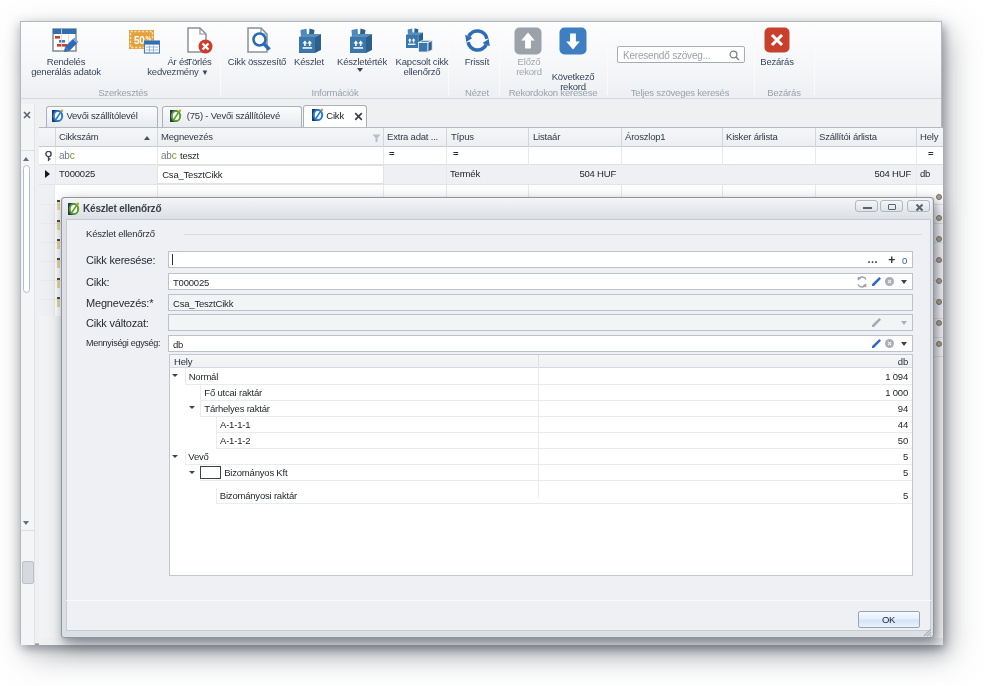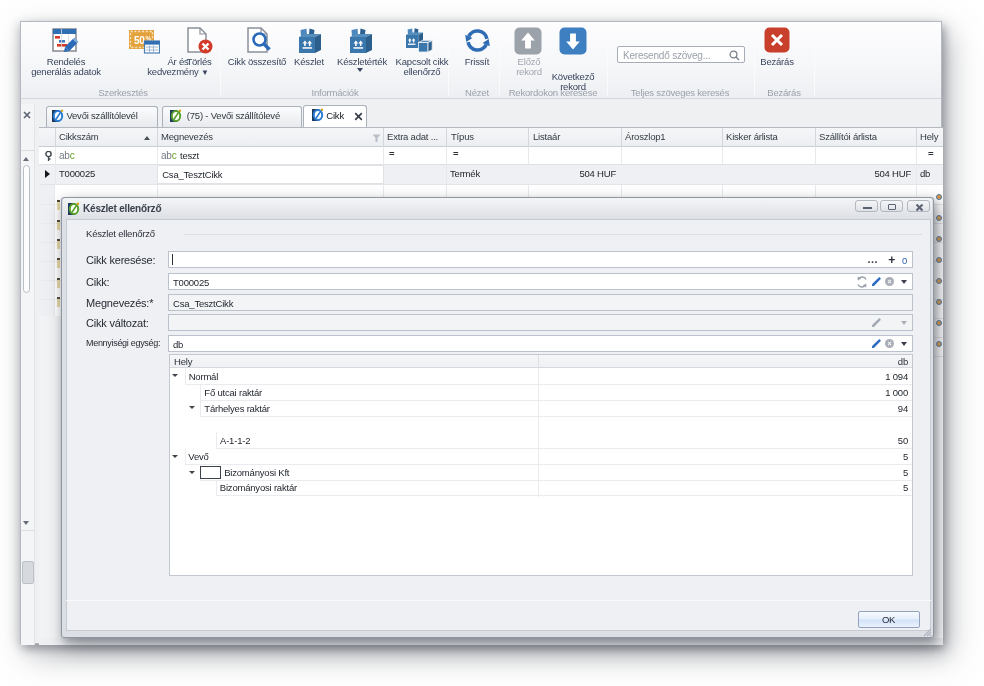--- a/index.html
+++ b/index.html
@@ -444,42 +444,48 @@
         <div class="tval">1 000</div>
         <div class="thline" style="left:30.4px; right:0; top:15.5px;"></div>
       </div>
       <div class="trow" style="top:45.7px;">
         <div class="tarr" style="left:18.6px; top:6px;"></div>
         <div class="tvline" style="left:30.4px;"></div>
         <div class="ttxt" style="left:34.3px;">Tárhelyes raktár</div>
         <div class="tval">94</div>
         <div class="thline" style="left:30.4px; right:0; top:15.5px;"></div>
       </div>
+      <div class="trow" style="top:61.8px;">
+        <div class="tvline" style="left:46px;"></div>
+        <div class="ttxt" style="left:50px;">A-1-1-1</div>
+        <div class="tval">44</div>
+        <div class="thline" style="left:46px; right:0; top:15.5px;"></div>
+      </div>
       <div class="trow" style="top:77.9px;">
         <div class="tvline" style="left:46px;"></div>
         <div class="ttxt" style="left:50px;">A-1-1-2</div>
         <div class="tval">50</div>
         <div class="thline" style="left:46px; right:0; top:15.5px;"></div>
       </div>
       <div class="trow" style="top:94px;">
         <div class="tarr" style="left:2.1px; top:6px;"></div>
         <div class="tvline" style="left:14.7px;"></div>
         <div class="ttxt" style="left:18.3px;">Vevő</div>
         <div class="tval">5</div>
         <div class="thline" style="left:14.7px; right:0; top:15.5px;"></div>
       </div>
       <div class="trow" style="top:110.1px;">
         <div class="tarr" style="left:18.6px; top:6px;"></div>
         <div class="tvline" style="left:30.4px;"></div>
         <div class="abs" style="left:29.9px; top:1.5px; width:21px; height:12.5px; background:#fff; border:1px solid #3c424a;"></div>
-        <div class="ttxt" style="left:54.2px;">Bizományosi Kft</div>
+        <div class="ttxt" style="left:54.2px;">Bizományos Kft</div>
         <div class="tval">5</div>
         <div class="thline" style="left:30.4px; right:0; top:15.5px;"></div>
       </div>
-      <div class="trow" style="top:125px;padding-left:20px;">
+      <div class="trow" style="top:133px;padding-left:20px;">
         <div class="tvline" style="left:46px;"></div>
         <div class="ttxt" style="left:49.8px;">Bizományosi raktár</div>
         <div class="tval">5</div>
         <div class="thline" style="left:46px; right:0; top:15.5px;"></div>
       </div>
     </div>
 
     <div class="abs" style="left:4px; top:402px; width:865px; height:1px; background:#d9dce1; border-bottom:1px solid #f8f9fa;"></div>
     <div class="abs" style="left:795.6px; top:413px; width:62px; height:17px; border:1px solid #94a3bd; border-radius:2px; background:linear-gradient(#f6fafe 0%, #e6effb 45%, #d4e3f8 55%, #e9f2fd 100%); text-align:center; font-size:9.5px; color:#1a2030; line-height:15px;">OK</div>
     <svg class="abs" style="left:860px; top:429px;" width="10" height="10" viewBox="0 0 10 10">

